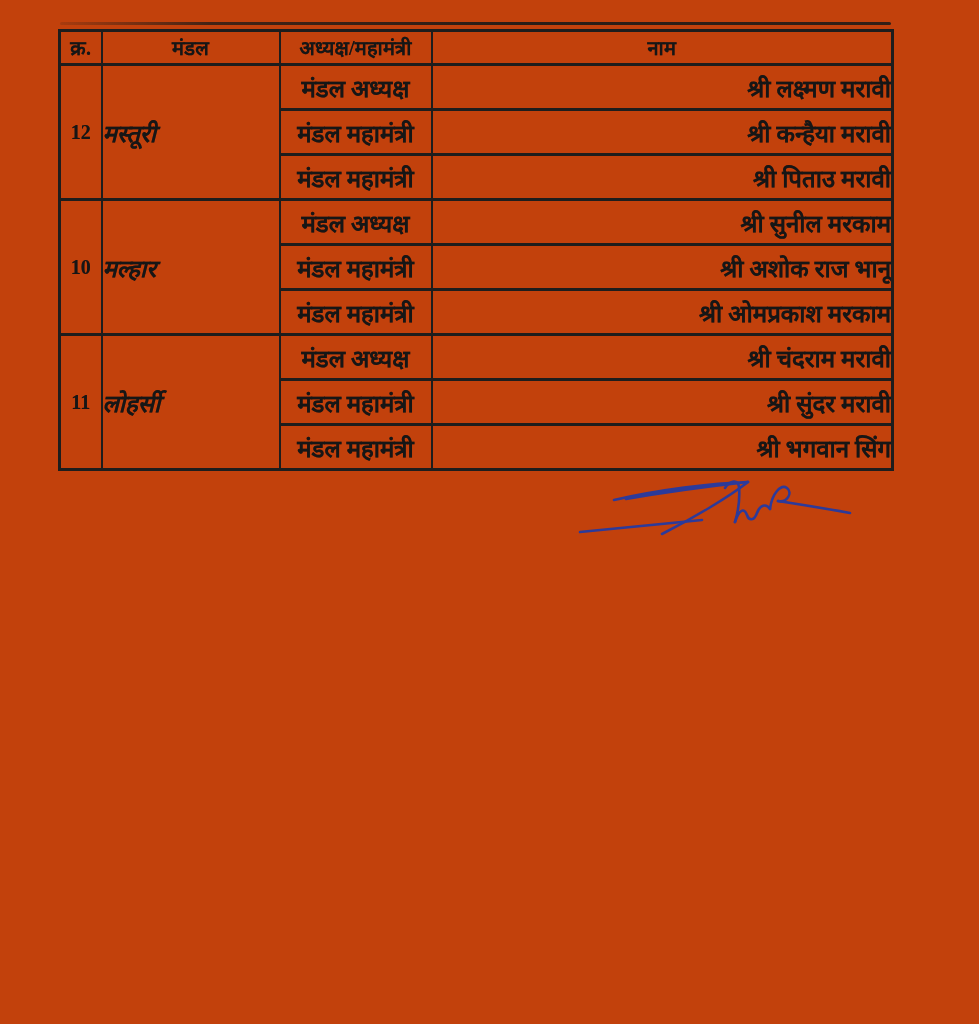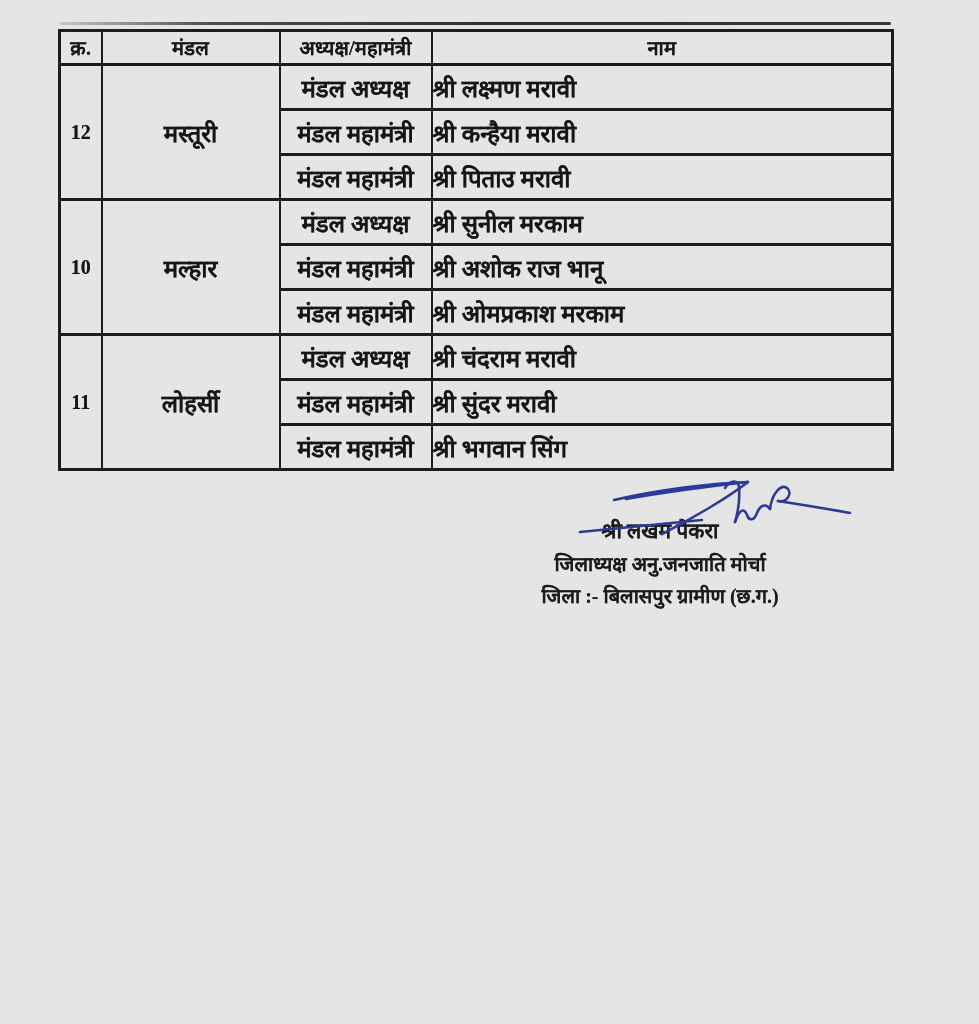--- a/index.html
+++ b/index.html
@@ -4,21 +4,21 @@
 <style>
   html, body {
     margin: 0;
     padding: 0;
     background: #ffffff;
   }
   .page {
     position: relative;
     width: 979px;
     height: 1024px;
-    background: #e5e5e5;
+    background: #c2410c;
     overflow: hidden;
     font-family: "Liberation Serif", "DejaVu Serif", serif;
     color: #1a1a1a;
   }
   
   .pre-line {
     position: absolute;
     left: 60px;
     top: 22px;
     width: 831px;
@@ -55,23 +55,23 @@
   thead tr { height: 34px; }
   tbody tr { height: 45px; }
   th {
     font-size: 20px;
     text-align: center;
     font-weight: bold;
     letter-spacing: 0.2px;
   }
   td { font-size: 24px; }
   td.serial-cell   { text-align: center; font-size: 20px; }
-  td.mandal-cell   { text-align: center; }
+  td.mandal-cell   { text-align: left; font-style: italic; }
   td.role-cell     { text-align: center; }
-  td.name-cell     { text-align: left; padding-left: 9px; font-family: Liberation Serif, serif; }
+  td.name-cell     { text-align: right; padding-left: 9px; font-family: Liberation Serif, serif; }
   
   .doc-table, .date-line, .sig-block {
     text-shadow: 0 0 0.5px rgba(20,20,20,0.55);
   }
   .date-line {
     position: absolute;
     left: 64px;
     top: 516px;
     font-size: 21px;
     font-weight: bold;
@@ -163,25 +163,20 @@
         <td class="name-cell">श्री सुंदर मरावी</td>
       </tr>
       <tr>
         <td class="role-cell">मंडल महामंत्री</td>
         <td class="name-cell">श्री भगवान सिंग</td>
       </tr>
     </tbody>
   </table>
 
 
-  <div class="sig-block">
-    <div class="sig-name">श्री लखम पैकरा</div>
-    <div class="sig-title">जिलाध्यक्ष अनु.जनजाति मोर्चा</div>
-    <div class="sig-district">जिला :- बिलासपुर ग्रामीण (छ.ग.)</div>
-  </div>
 
   <svg class="sig-svg" viewBox="0 0 296 78" xmlns="http://www.w3.org/2000/svg">
     <g fill="none" stroke="#2c3a9a" stroke-width="2.6" stroke-linecap="round" stroke-linejoin="round">
 
       <path d="M 52,34 C 96,24 150,17 186,16 C 150,20 104,26 64,33"></path>
 
       <path d="M 186,16 C 168,30 132,52 100,68"></path>
 
       <path d="M 163,22 C 168,14 176,13 177,21 C 178,33 176,46 173,56"></path>
 

